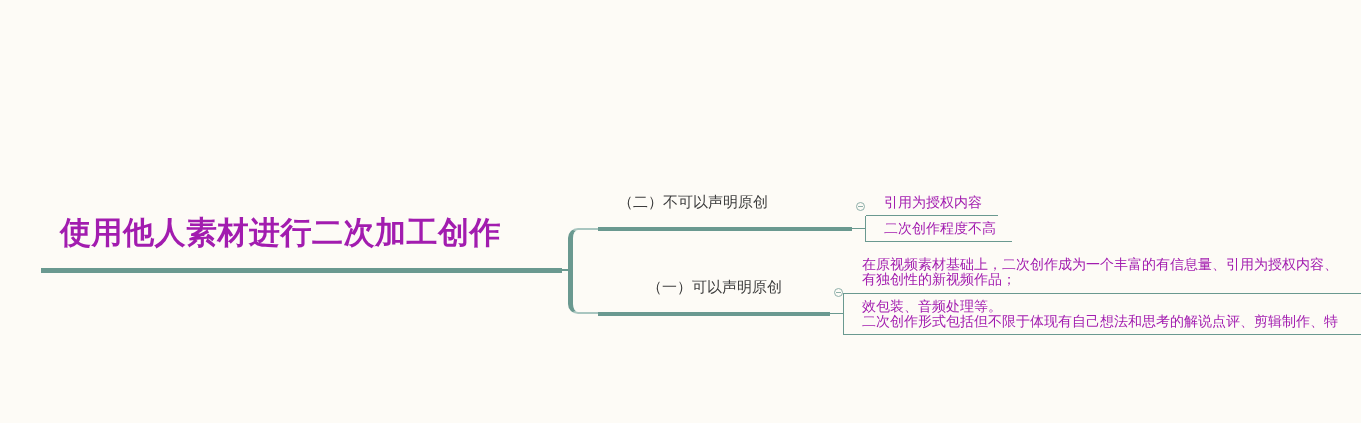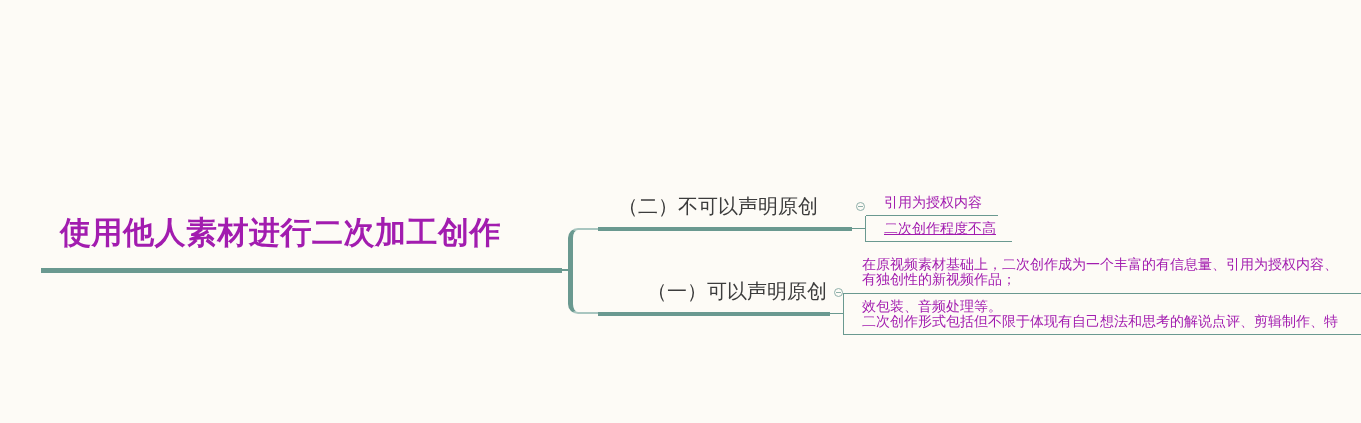--- a/index.html
+++ b/index.html
@@ -11,21 +11,21 @@
   }
   .abs { position:absolute; }
   .root-title { left:60px; top:212px; font-size:31px; color:#a21caf; letter-spacing:0.5px; white-space:nowrap;font-weight:bold; }
   .root-line { left:41px; top:268px; width:521px; height:5px; background:#6a9990; }
   .root-stub { left:561px; top:269px; width:10px; height:2px; background:#6a9990; }
   .bracket {
     left:568px; top:228px; width:30px; height:86px;
     border-left:5px solid #6a9990; border-top:2px solid #a9c6c0; border-bottom:2px solid #a9c6c0;
     border-radius:10px 0 0 10px; box-sizing:border-box;
   }
-  .branch-label { font-size:20px; color:#3c3c3c; white-space:nowrap; }
+  .branch-label { font-size:15px; color:#3c3c3c; white-space:nowrap; }
   .branch-line { height:4px; background:#6a9990; }
   .collapse {
     width:9px; height:9px; border:1px solid #8fb0aa; border-radius:50%;
     box-sizing:border-box; background:#fdfbf6;
   }
   .collapse::after { content:""; position:absolute; left:1px; right:1px; top:3px; height:1px; background:#8fb0aa; }
   .thin { background:#6a9990; }
   .leaf { font-size:14px; color:#a21caf; white-space:nowrap; line-height:15px; }
   .uline { height:1px; background:#6a9990; }
 </style>
@@ -37,21 +37,21 @@
 <div class="abs root-stub"></div>
 <div class="abs bracket"></div>
 
 <div class="abs branch-label" style="left:618px;top:193px;">（二）不可以声明原创</div>
 <div class="abs branch-line" style="left:598px;top:227px;width:254px;"></div>
 <div class="abs collapse" style="left:856px;top:202px;"></div>
 <div class="abs thin" style="left:851px;top:228px;width:15px;height:1px;"></div>
 <div class="abs thin" style="left:865px;top:216px;width:1px;height:26px;"></div>
 <div class="abs leaf" style="left:884px;top:195px;">引用为授权内容</div>
 <div class="abs uline" style="left:866px;top:215px;width:132px;"></div>
-<div class="abs leaf" style="left:884px;top:221px;text-decoration:underline;">二次创作程度不高</div>
+<div class="abs leaf" style="left:884px;top:221px;">二次创作程度不高</div>
 <div class="abs uline" style="left:866px;top:241px;width:146px;"></div>
 
 <div class="abs branch-label" style="left:618px;top:278px;margin-left:29px;">（一）可以声明原创</div>
 <div class="abs branch-line" style="left:598px;top:312px;width:232px;"></div>
 <div class="abs collapse" style="left:834px;top:288px;"></div>
 <div class="abs thin" style="left:829px;top:313px;width:15px;height:1px;"></div>
 <div class="abs thin" style="left:843px;top:293px;width:1px;height:42px;"></div>
 
 <div class="abs leaf" style="left:862px;top:257px;">
   <div>在原视频素材基础上，二次创作成为一个丰富的有信息量、引用为授权内容、</div>

